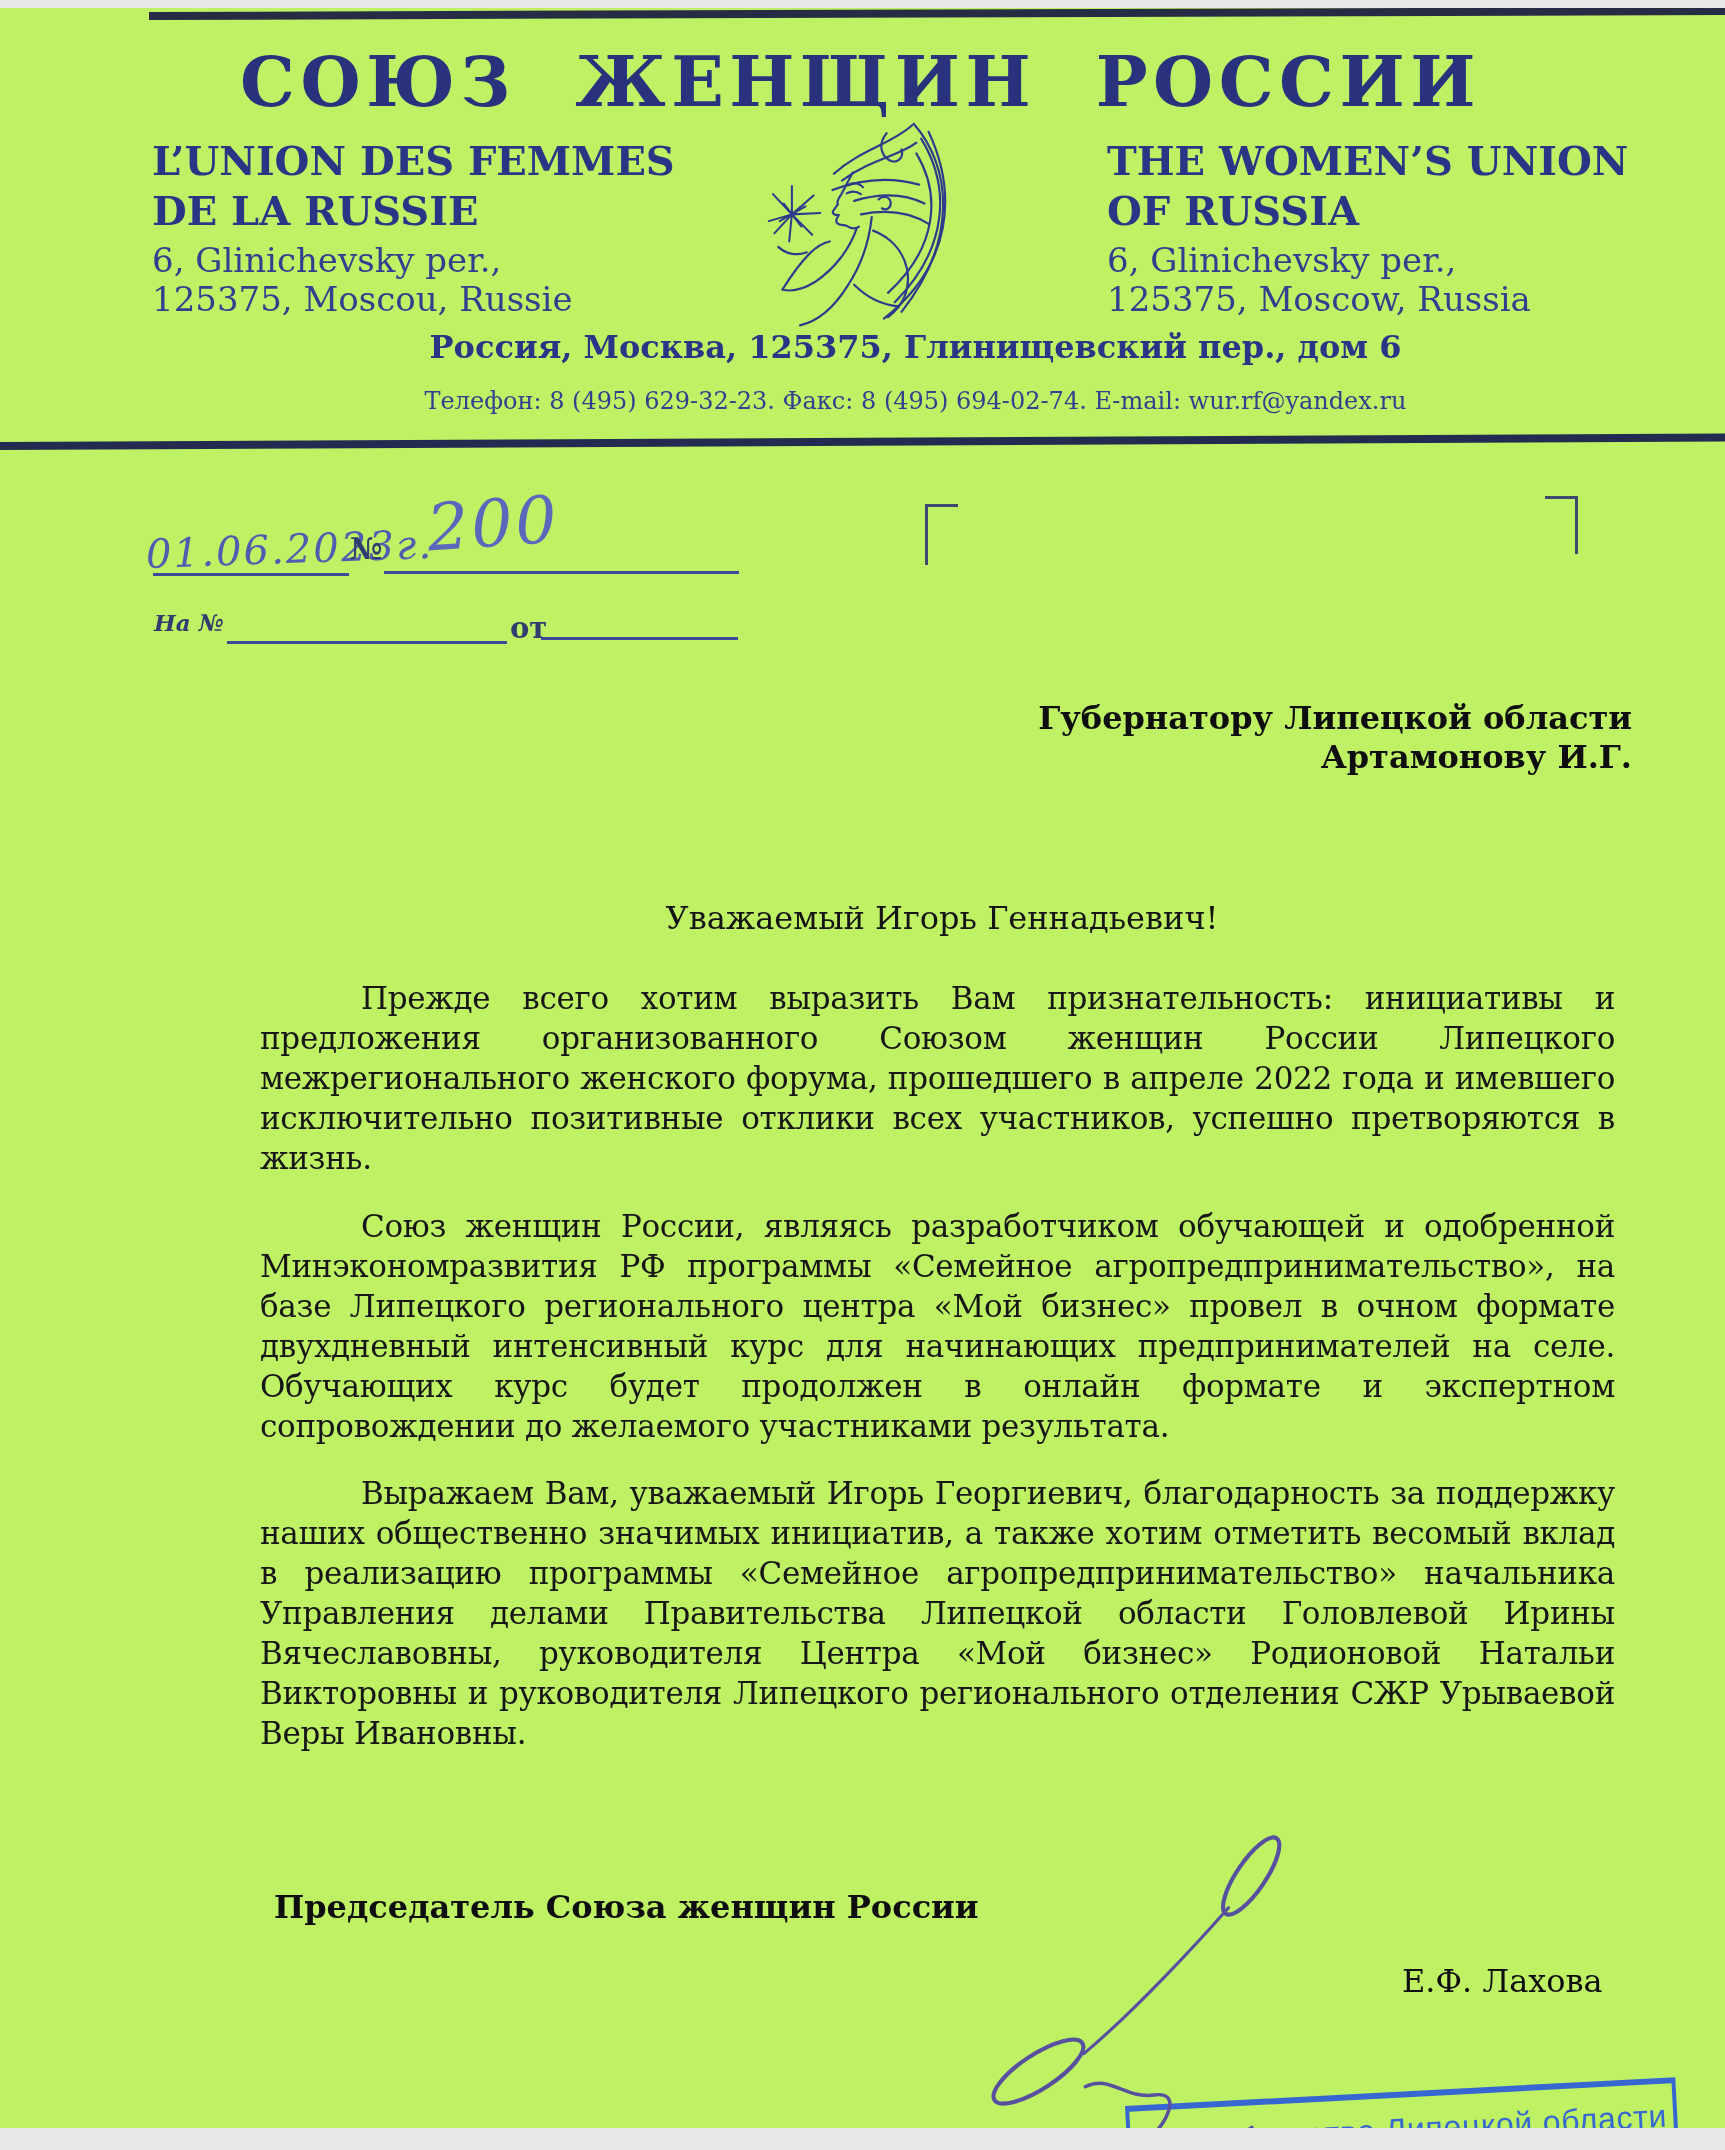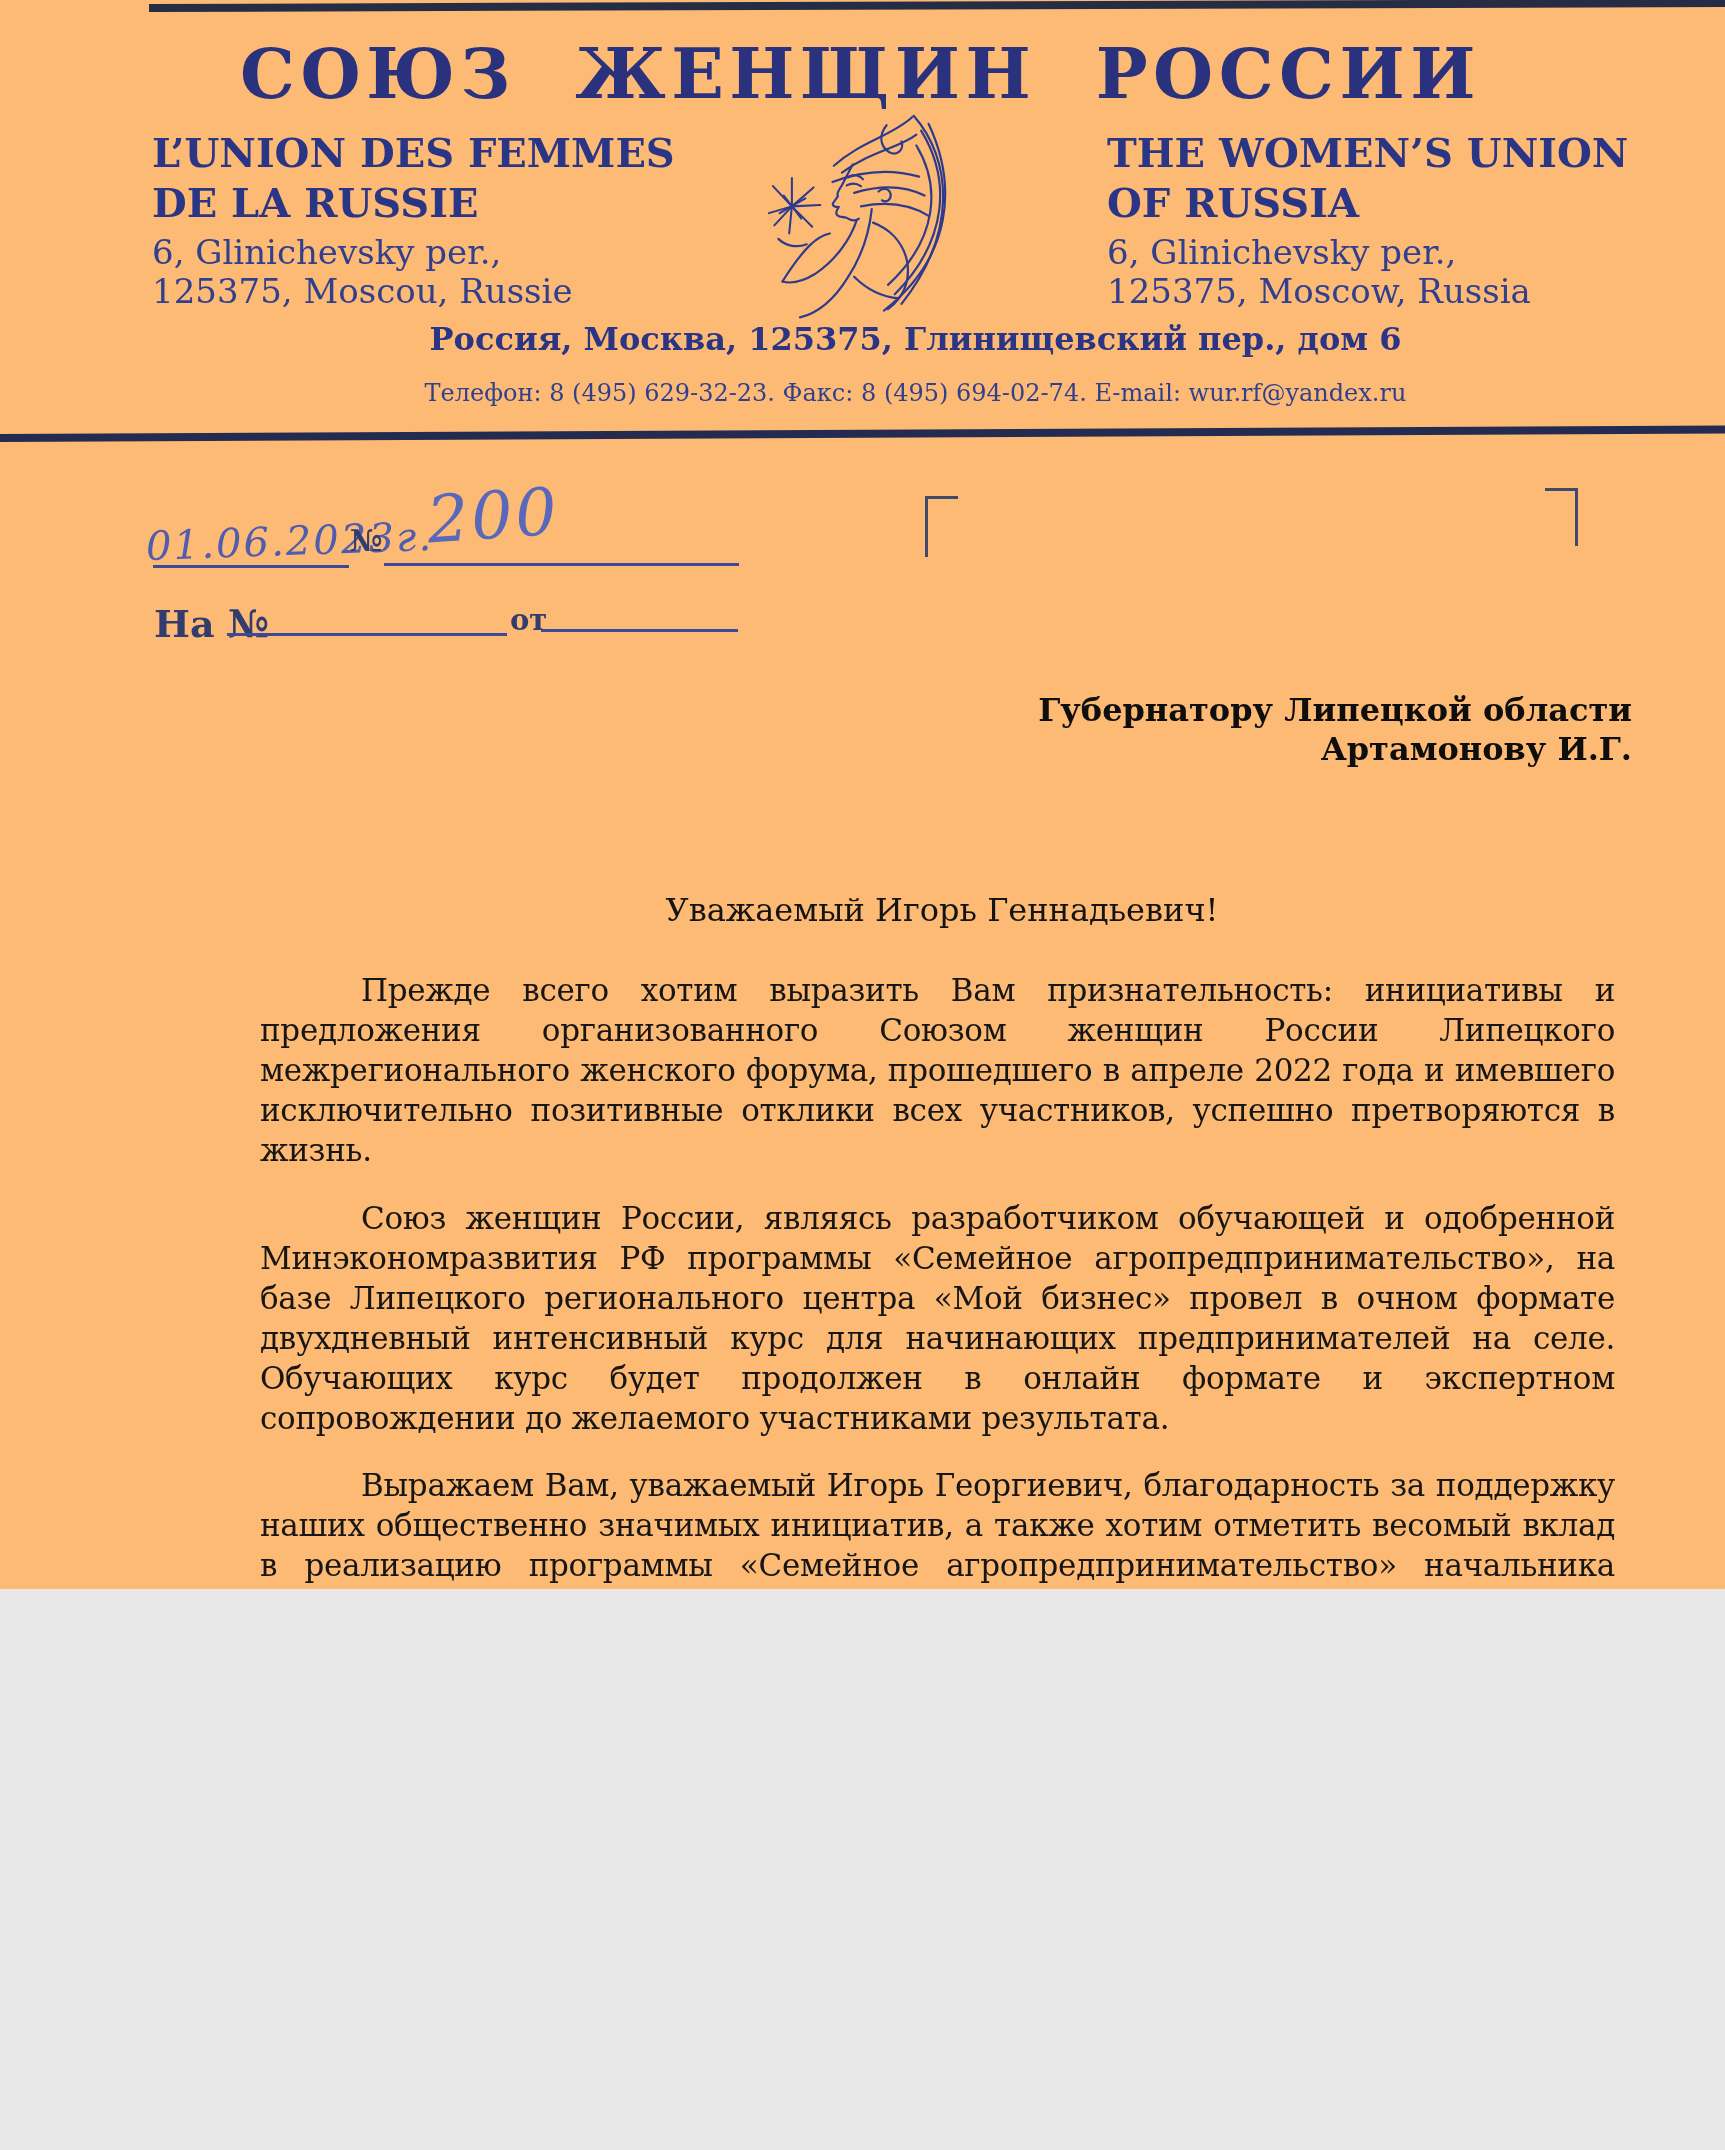--- a/index.html
+++ b/index.html
@@ -1,18 +1,18 @@
 <!DOCTYPE html>
 <html style="font-size:11px"><head>
 <meta charset="utf-8">
 <style>
   html,body { margin:0; padding:0; background:#e8e8e8; }
   .page {
-    position:relative; width:1726px; height:1589px; margin:0 auto;
-    background:#fdba74; overflow:hidden;
+    position:relative; width:1726px; height:2120px; margin:8px auto;
+    background:#bef264; overflow:hidden;
     font-family:"DejaVu Serif", serif; color:#161616;
   }
   .abs { position:absolute; }
 
   
   .topbar { left:149px; top:4.1px; width:1618px; height:7.6px; background:#262c44;
             transform:rotate(-0.18deg); transform-origin:left center; }
   .head-rule { left:-9.6px; top:434px; width:1756px; height:7.6px; background:#232c50;
                transform:rotate(-0.28deg); transform-origin:left center; }
 
@@ -33,21 +33,21 @@
               font-size:24px; color:#31408e; white-space:nowrap; }
 
   
   .hw { font-style:italic; color:#4f5cb0; }
   .date-hw { left:146px; top:518px; font-size:40px; letter-spacing:2.1px;
              transform:rotate(-2deg); white-space:nowrap; }
   .num-hw  { left:427px; top:478px; font-size:65px; color:#5a68bb; letter-spacing:2.8px;
              transform:rotate(-4deg); }
   .ref-label { font-weight:bold; color:#323c6e; white-space:nowrap; }
   .num-label { left:350px; top:523px; font-size:30px; }
-  .na-label  { left:154px; top:601px; font-size:38px; }
+  .na-label  { left:154px; top:601px; font-size:23px;font-style:italic; }
   .ot-label  { left:510px; top:603px; font-size:29px; }
   .ref-line { height:2.8px; background:#3c4a9a; }
   .u1 { left:153px; top:565px; width:196px; }
   .u2 { left:384px; top:563px; width:355px; }
   .u3 { left:227px; top:633px; width:280px; }
   .u4 { left:541px; top:629px; width:197px; }
 
   
   .corner { background:#3f486d; }
   .cl-h { left:925px; top:496px; width:33px; height:3.4px; }

